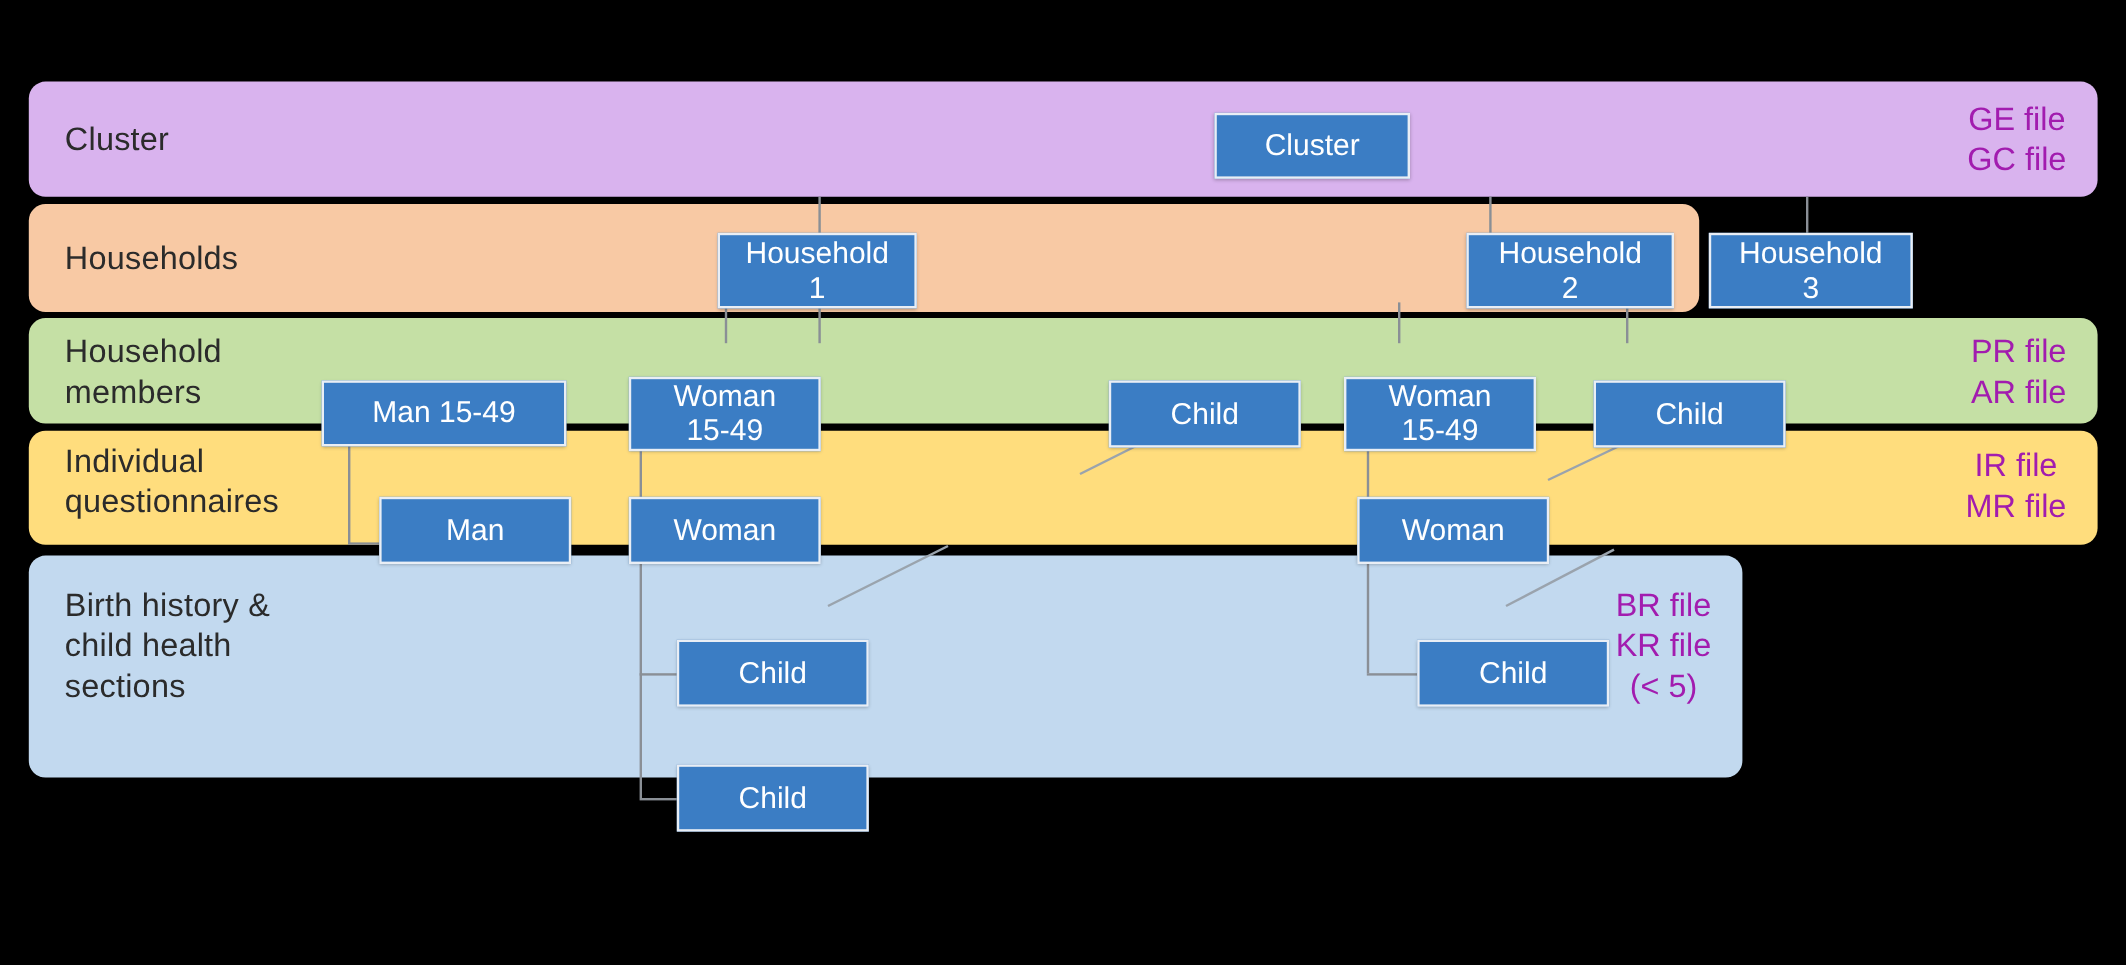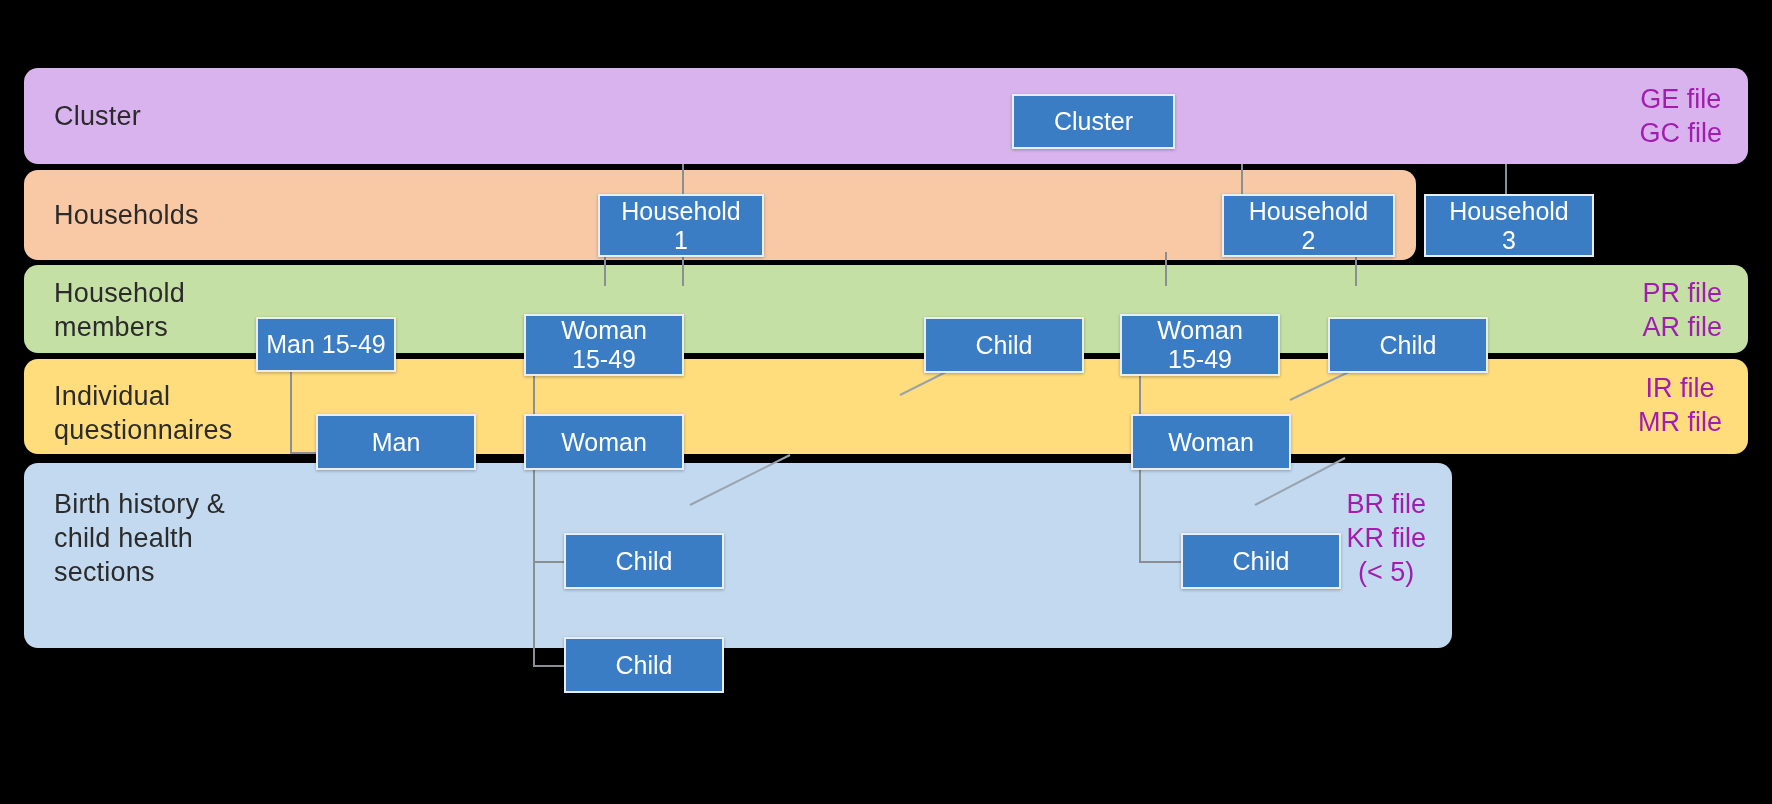--- a/index.html
+++ b/index.html
@@ -104,21 +104,21 @@
   </div>
 
   <div class="band" style="left:24px; top:265px; width:1724px; height:88px; background:#c5e0a5;">
     <div class="band-label" style="top:11px;">Household
 members</div>
     <div class="band-files" style="top:11px;">PR file
 AR file</div>
   </div>
 
   <div class="band" style="left:24px; top:359px; width:1724px; height:95px; background:#ffdd7d;">
-    <div class="band-label" style="top:20px;">Individual
+    <div class="band-label" style="top:8px;">Individual
 questionnaires</div>
     <div class="band-files" style="top:12px;">IR file
 MR file</div>
   </div>
 
   <div class="band" style="left:24px; top:463px; width:1428px; height:185px; background:#c2d9ef;">
     <div class="band-label" style="top:24px;">Birth history &amp;
 child health
 sections</div>
     <div class="band-files" style="top:24px;">BR file
@@ -161,21 +161,21 @@
 
   <div class="node" style="left:1012px; top:94px; width:163px; height:55px;">Cluster</div>
 
   <div class="node" style="left:598px; top:194px; width:166px; height:63px;">Household
 1</div>
   <div class="node" style="left:1222px; top:194px; width:173px; height:63px;">Household
 2</div>
   <div class="node" style="left:1424px; top:194px; width:170px; height:63px;">Household
 3</div>
 
-  <div class="node" style="left:256px; top:317px; width:140px; height:55px;text-align:right;">Man 15-49</div>
+  <div class="node" style="left:268px; top:317px; width:204px; height:55px;text-align:right;">Man 15-49</div>
   <div class="node" style="left:524px; top:314px; width:160px; height:62px;">Woman
 15-49</div>
   <div class="node" style="left:924px; top:317px; width:160px; height:56px;">Child</div>
   <div class="node" style="left:1120px; top:314px; width:160px; height:62px;">Woman
 15-49</div>
   <div class="node" style="left:1328px; top:317px; width:160px; height:56px;">Child</div>
 
   <div class="node" style="left:316px; top:414px; width:160px; height:56px;">Man</div>
   <div class="node" style="left:524px; top:414px; width:160px; height:56px;">Woman</div>
   <div class="node" style="left:1131px; top:414px; width:160px; height:56px;">Woman</div>

